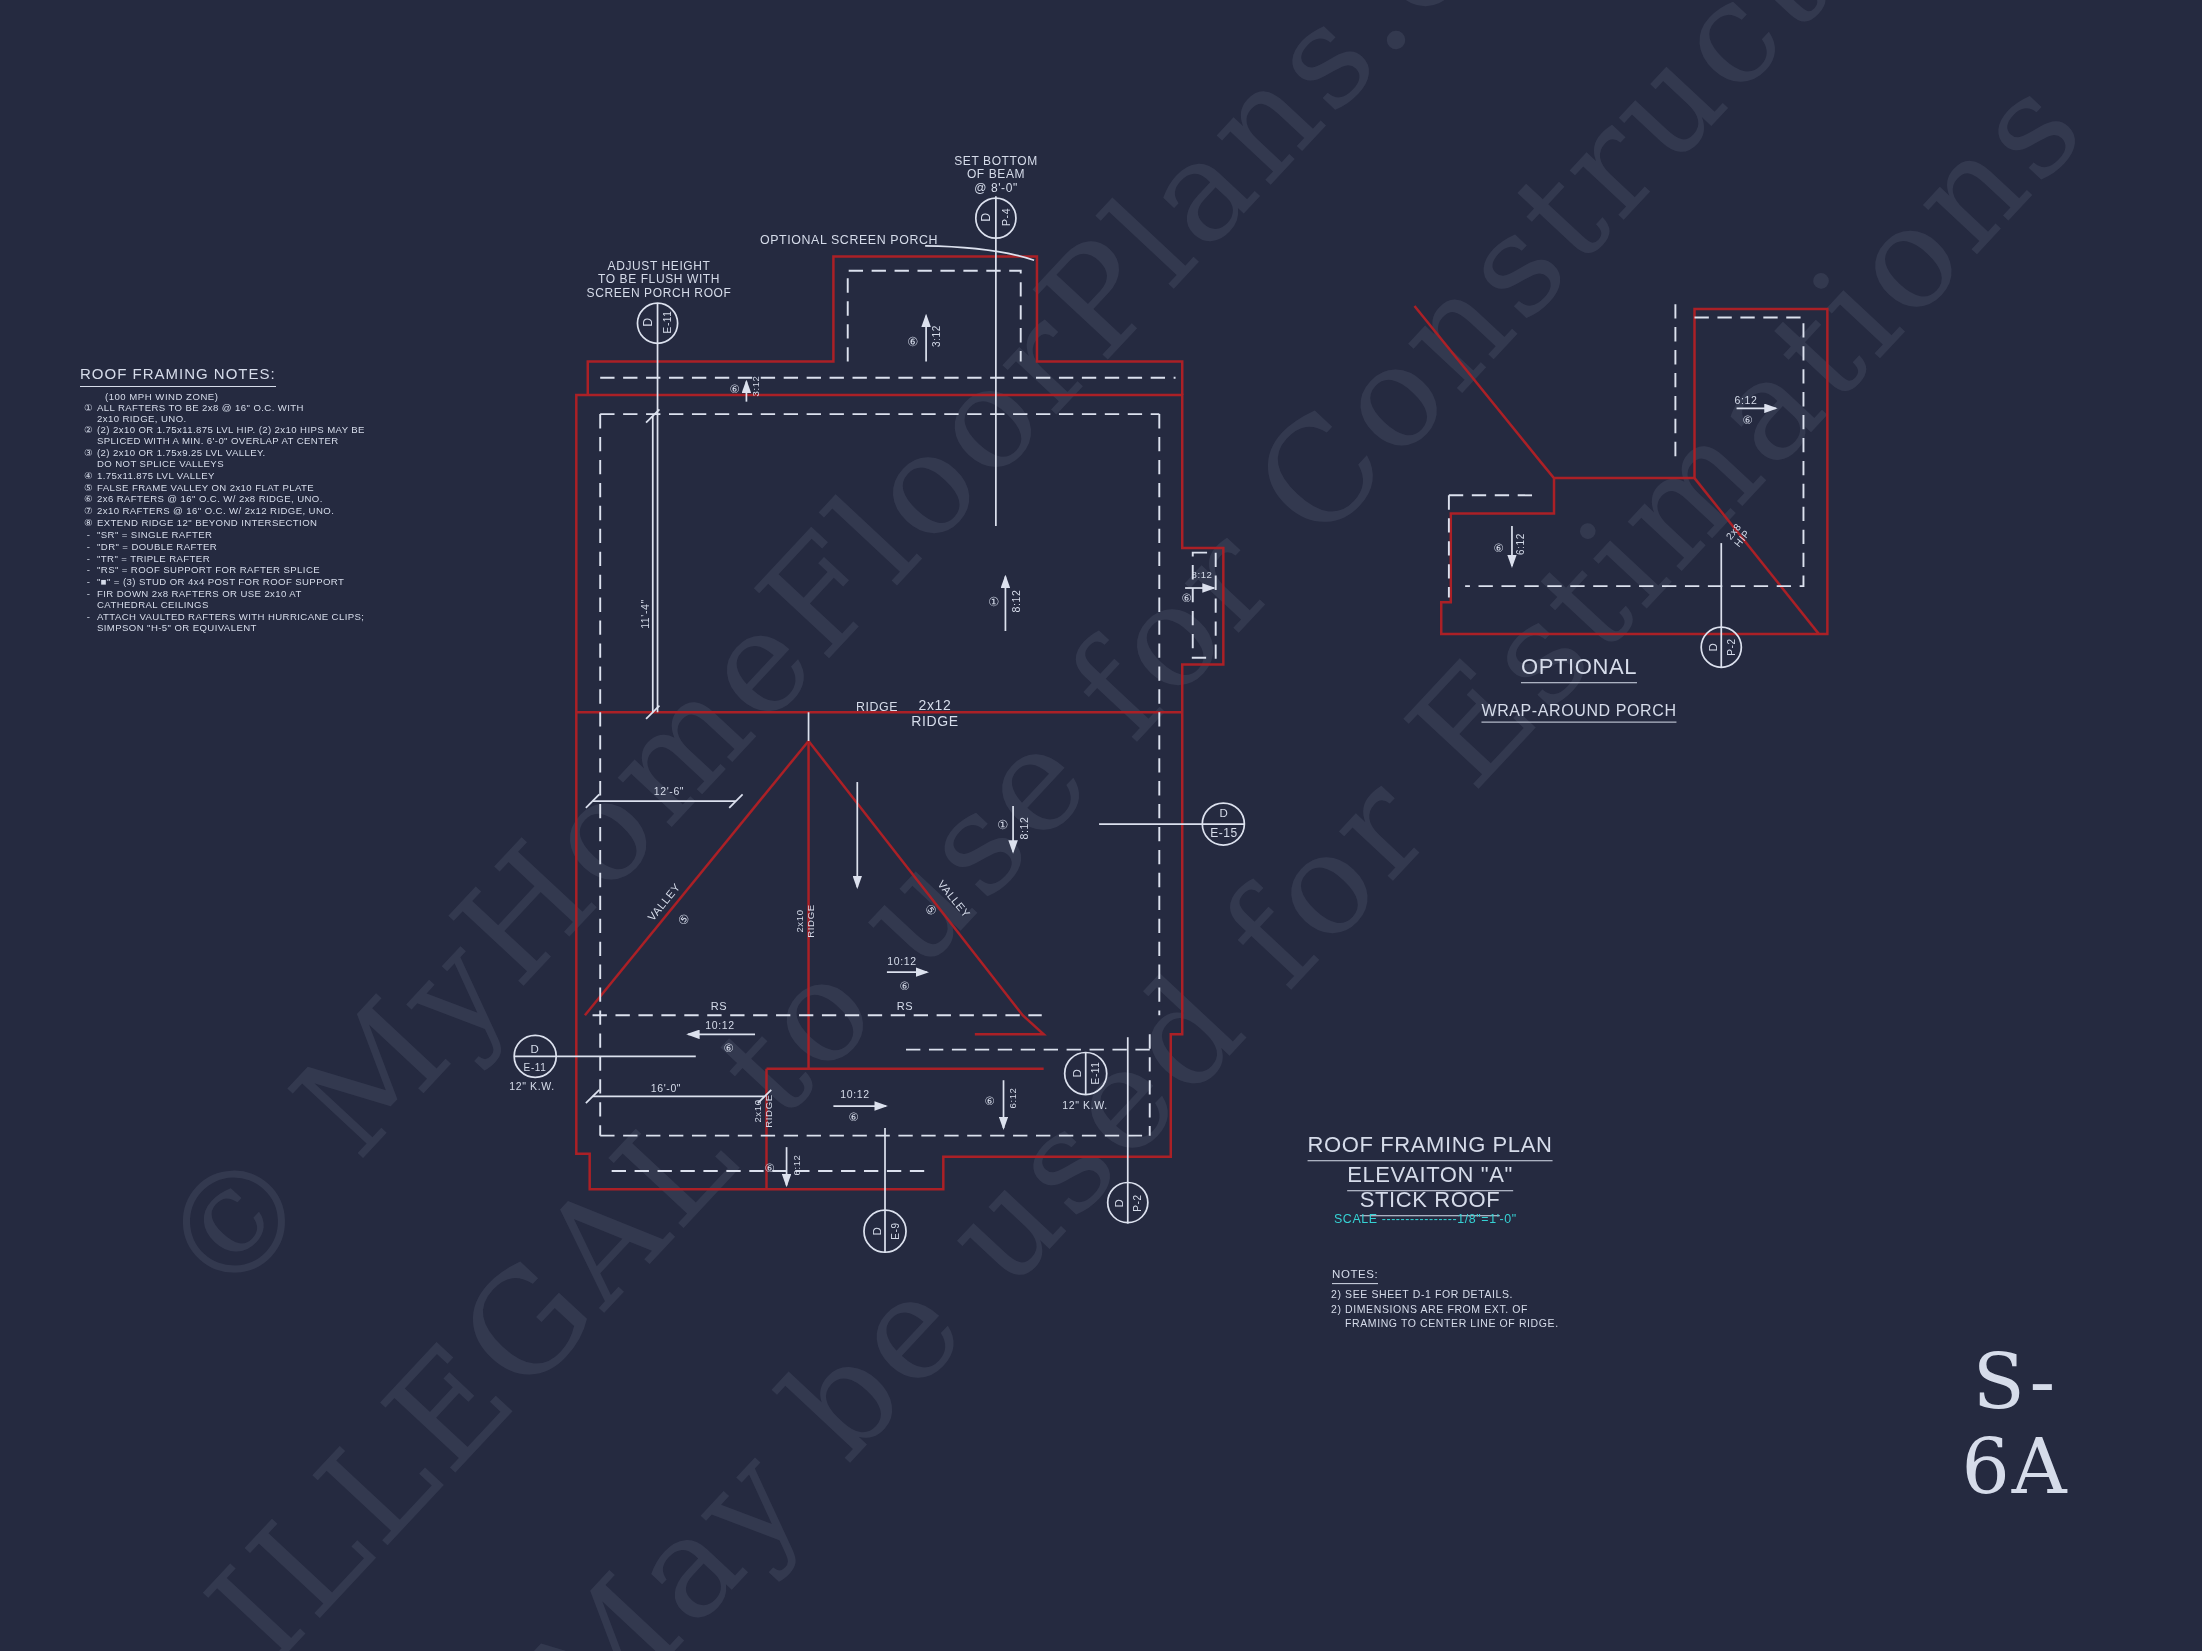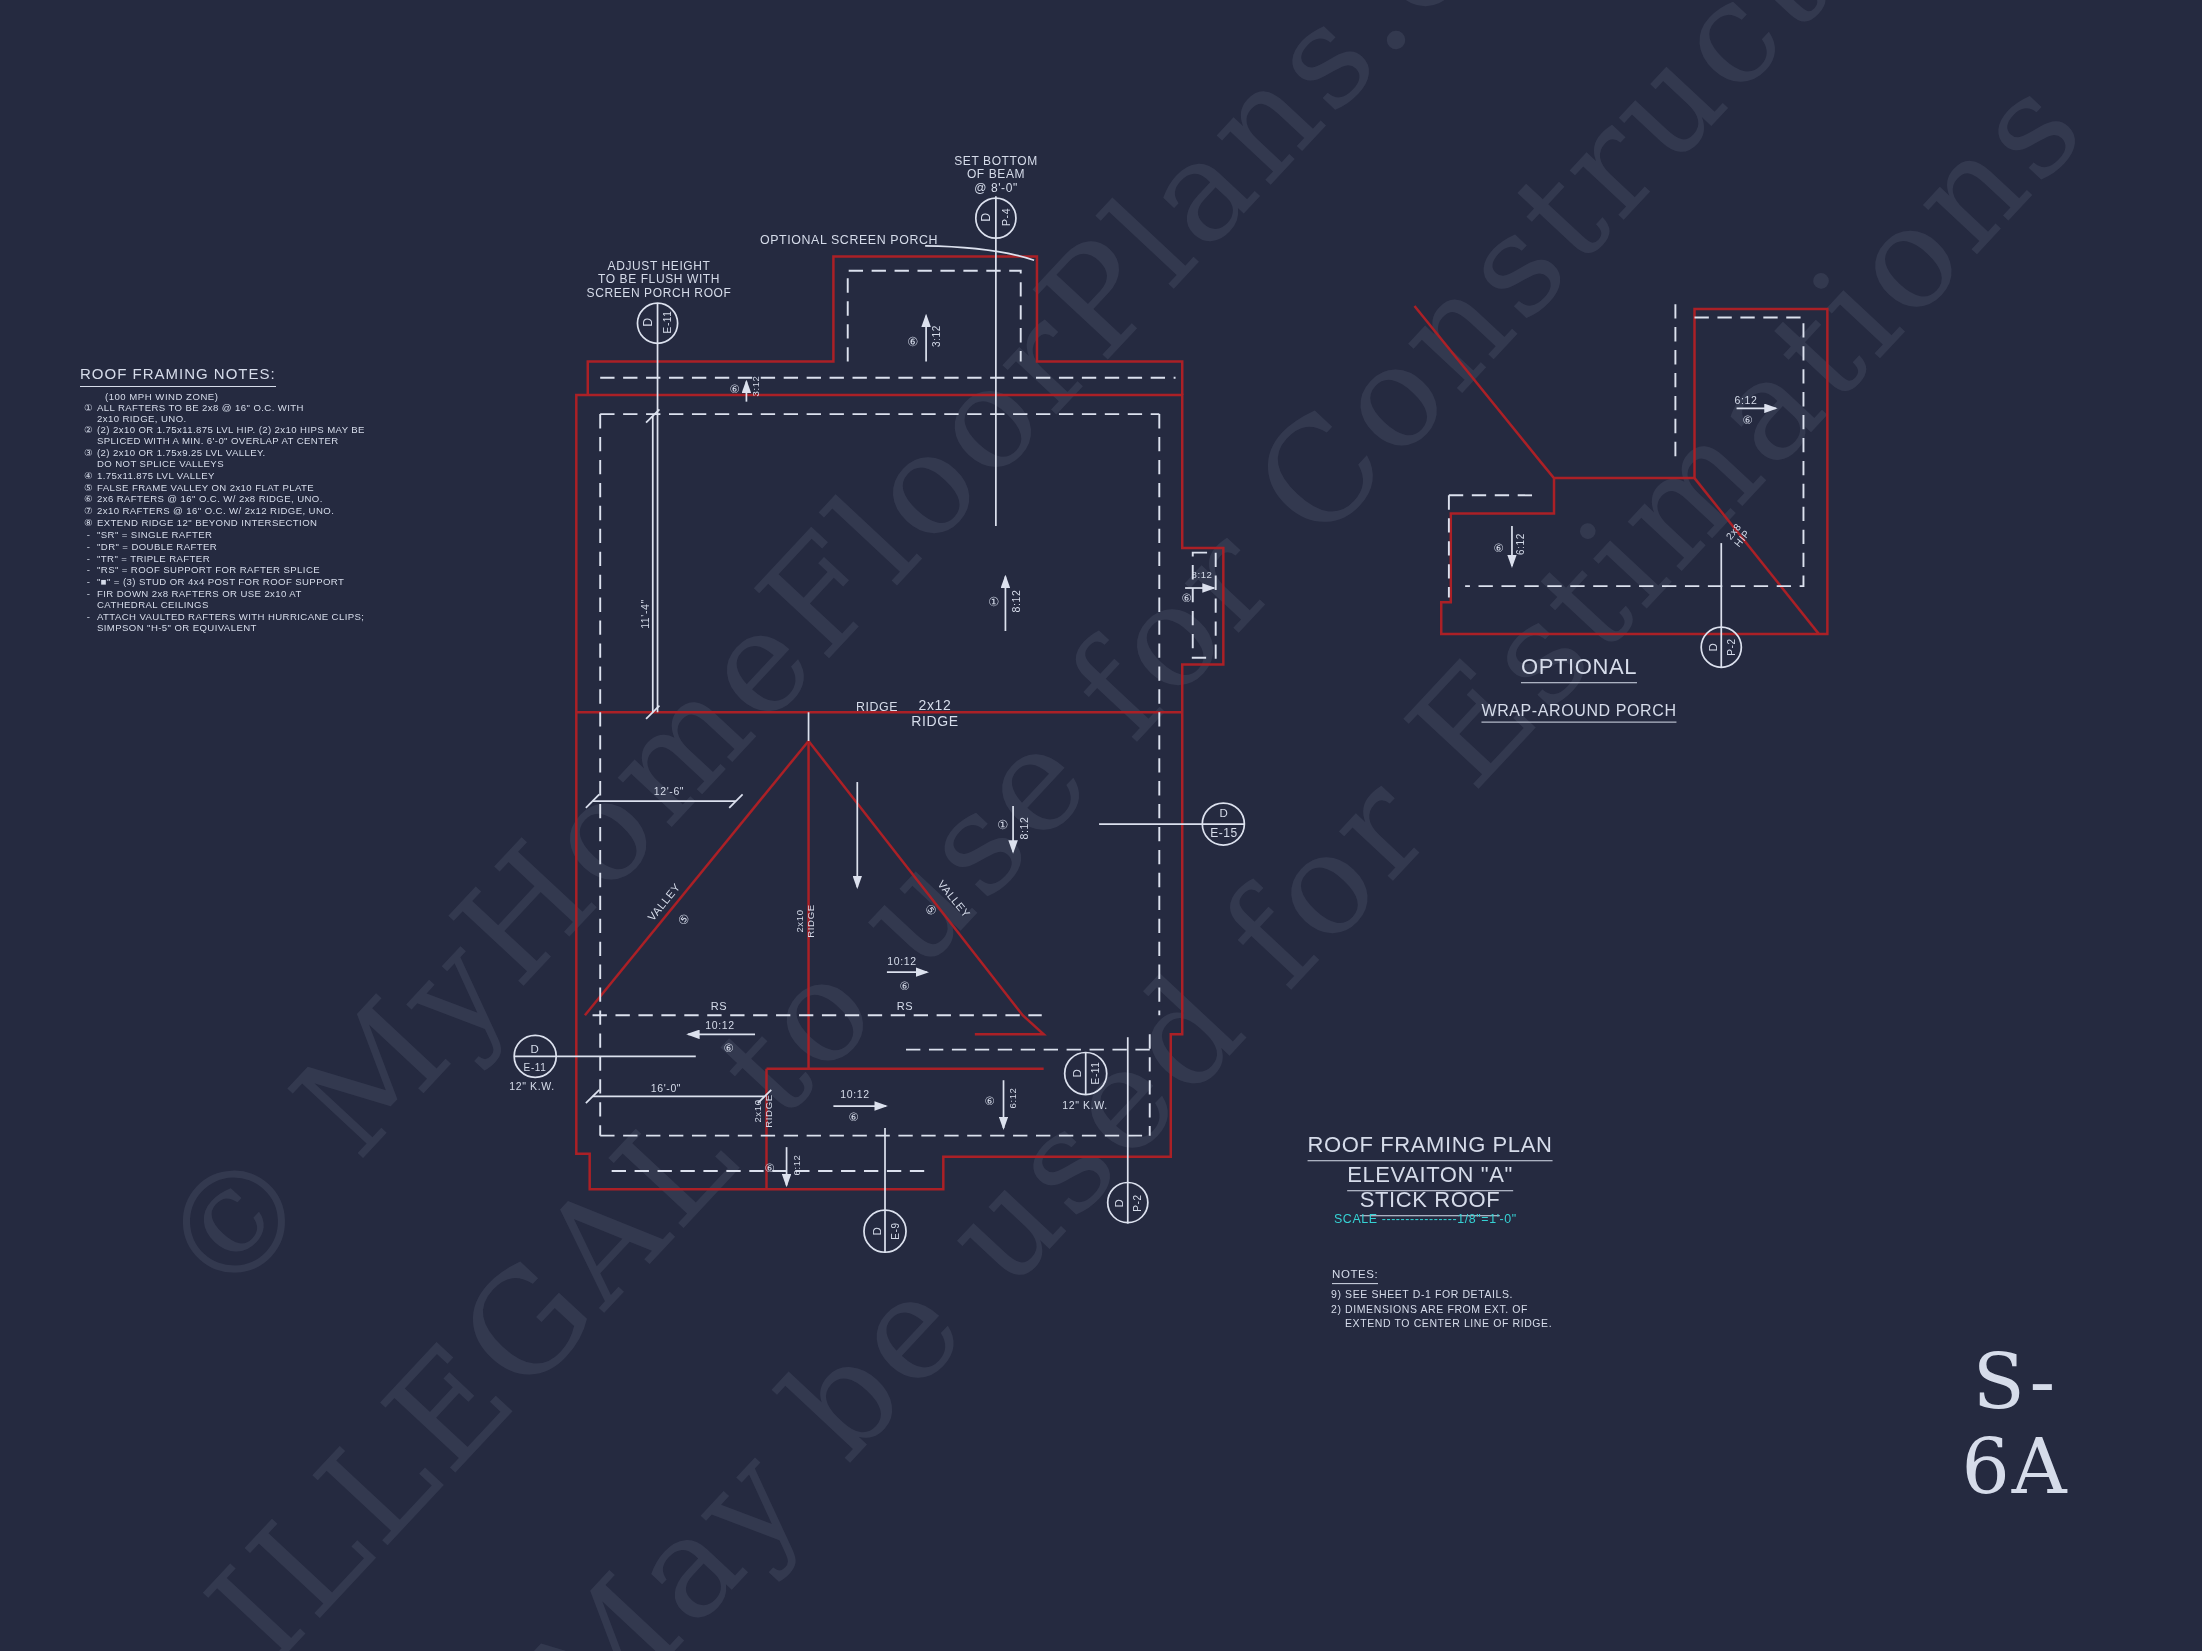--- a/index.html
+++ b/index.html
@@ -192,23 +192,23 @@
 HIP</div>
       <div class="lb" style="left: 1713px; top: 647px; font-size: 11.5px; transform: translate(-50%, -50%) rotate(-90deg);">D</div>
       <div class="lb" style="left: 1732px; top: 647px; font-size: 10px; transform: translate(-50%, -50%) rotate(-90deg);">P-2</div>
       <div class="lb u" style="left: 1579px; top: 669px; font-size: 22px; transform: translate(-50%, -50%); text-align: center;">OPTIONAL</div>
       <div class="lb u" style="left: 1579px; top: 712px; font-size: 16px; transform: translate(-50%, -50%);">WRAP-AROUND PORCH</div>
       <div class="lb u" style="left: 1430px; top: 1147px; font-size: 22px; transform: translate(-50%, -50%);">ROOF FRAMING PLAN</div>
       <div class="lb u" style="left: 1430px; top: 1177px; font-size: 22px; transform: translate(-50%, -50%);">ELEVAITON "A"</div>
       <div class="lb u" style="left: 1430px; top: 1202px; font-size: 22px; transform: translate(-50%, -50%);">STICK ROOF</div>
       <div class="lb cy lft" style="left: 1334px; top: 1220px; font-size: 12.4px; transform: translate(0px, -50%);">SCALE ----------------1/8"=1'-0"</div>
       <div class="lb u lft" style="left: 1332px; top: 1276px; font-size: 11.5px; transform: translate(0px, -50%);">NOTES:</div>
-      <div class="lb lft" style="left: 1331px; top: 1295px; font-size: 10.5px; transform: translate(0px, -50%);">9)  SEE SHEET D-1 FOR DETAILS.</div>
+      <div class="lb lft" style="left: 1331px; top: 1295px; font-size: 10.5px; transform: translate(0px, -50%);">2)  SEE SHEET D-1 FOR DETAILS.</div>
       <div class="lb lft" style="left: 1331px; top: 1310px; font-size: 10.5px; transform: translate(0px, -50%);">2)  DIMENSIONS ARE FROM EXT. OF</div>
-      <div class="lb lft" style="left: 1345px; top: 1324px; font-size: 10.5px; transform: translate(0px, -50%);">EXTEND TO CENTER LINE OF RIDGE.</div>
+      <div class="lb lft" style="left: 1345px; top: 1324px; font-size: 10.5px; transform: translate(0px, -50%);">FRAMING TO CENTER LINE OF RIDGE.</div>
       <div class="lb sf" style="left: 2015px; top: 1424px; font-size: 76px; transform: translate(-50%, -50%);">S-6A</div>
     </div>
 
   <div id="notes">
     <div class="nb-title">ROOF FRAMING NOTES:</div>
     <div class="nb-sub">(100 MPH WIND ZONE)</div>
     <div id="nb-items">
         <div class="nb-row">
           <div class="nb-m">①</div>
           <div class="nb-t">ALL RAFTERS TO BE 2x8 @ 16" O.C. WITH

